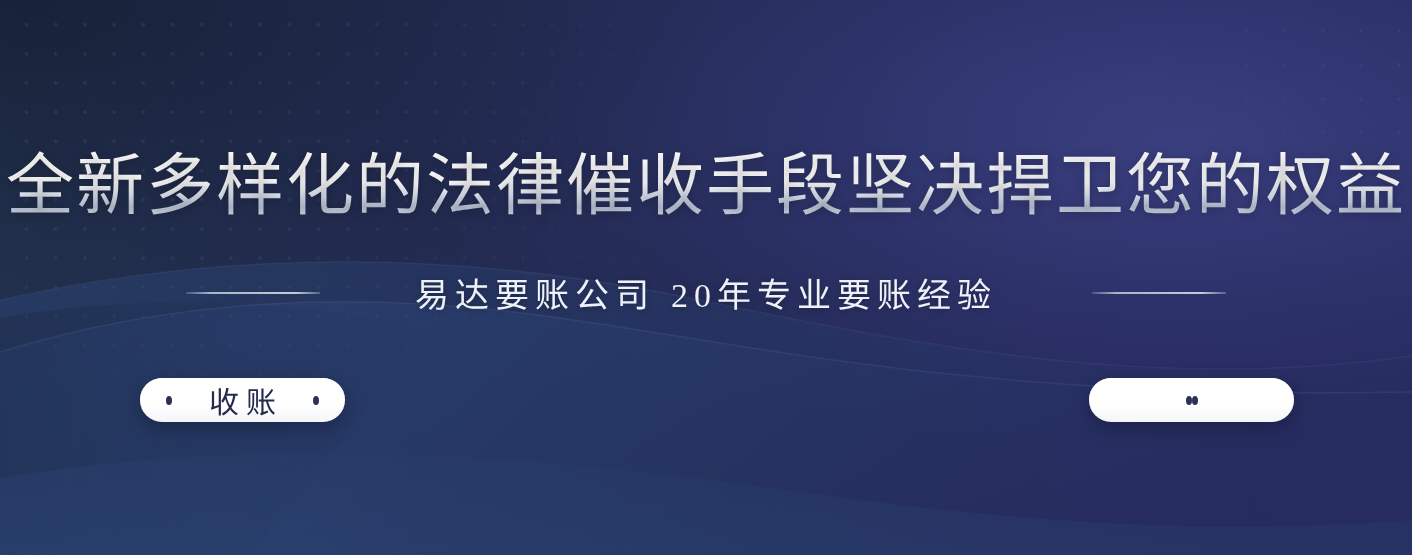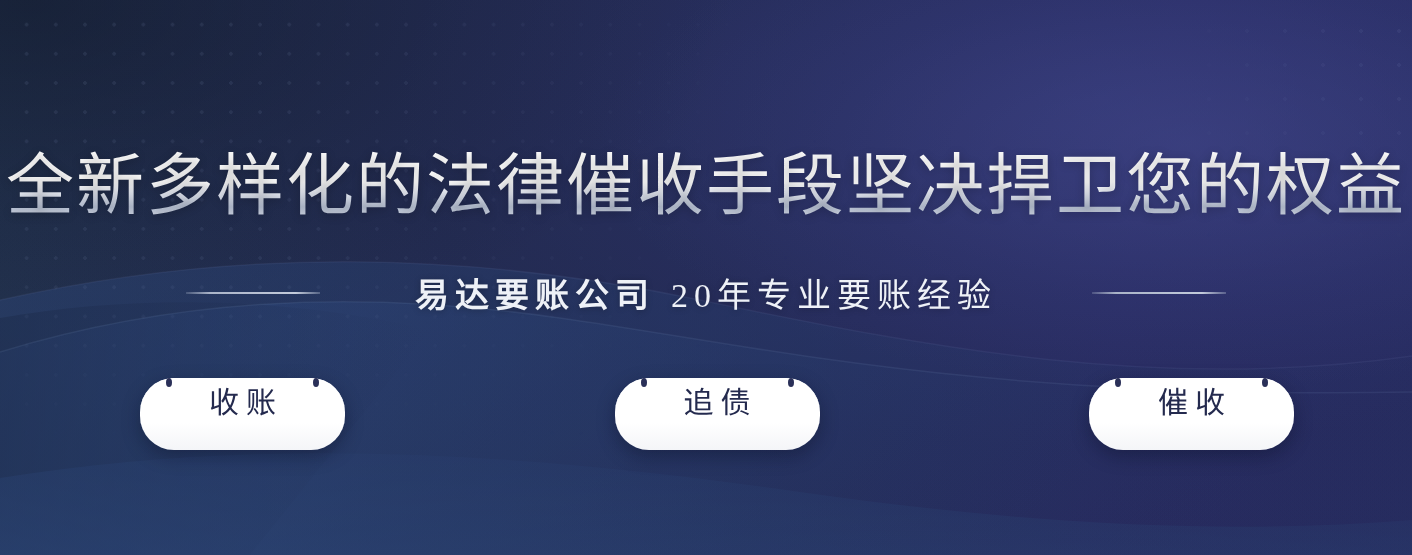--- a/index.html
+++ b/index.html
@@ -97,41 +97,41 @@
   }
   .rule-left  { margin-right: 95px; }
   .rule-right { margin-left: 95px; }
   .subtitle {
     font-size: 34px;
     letter-spacing: 6px;
     color: #eef1f7;
     white-space: nowrap;
     text-shadow: 0 1px 6px rgba(0,0,0,0.25);
   }
-  .subtitle .sub-company { margin-right: 16px; font-weight: bold; }
+  .subtitle .sub-company { margin-right: 16px; }
 
   
   .pill-row {
     position: absolute;
     left: 140px;
     right: 118px;
     top: 378px;
     display: flex;
     justify-content: space-between;
     align-items: center;
   }
   .pill {
     position: relative;
     width: 205px;
-    height: 72px;
+    height: 44px;
     border-radius: 34px;
     background: linear-gradient(180deg, #ffffff 0%, #ffffff 62%, #f4f5f8 100%);
     box-shadow: 0 6px 18px rgba(8,12,32,0.35), 0 1px 0 rgba(255,255,255,0.9) inset;
     display: flex;
-    align-items: flex-start;
+    align-items: center;
     justify-content: center;
     gap: 0;
     cursor: pointer;
   }
   .pill-dot {
     width: 6px;
     height: 9px;
     border-radius: 50%;
     background: #2a3058;
     flex: 0 0 auto;
@@ -205,28 +205,22 @@
   </div>
 
   <div class="pill-row">
 
     <div class="pill">
       <span class="pill-dot"></span>
       <span class="pill-label">收账</span>
       <span class="pill-dot"></span>
     </div>
 
+
     <div class="pill">
       <span class="pill-dot"></span>
-      <span class="pill-label">追债</span>
       <span class="pill-dot"></span>
     </div>
 
-    <div class="pill">
-      <span class="pill-dot"></span>
-      <span class="pill-label">催收</span>
-      <span class="pill-dot"></span>
-    </div>
-
 
   </div>
 
 </div>
 
 </body></html>

